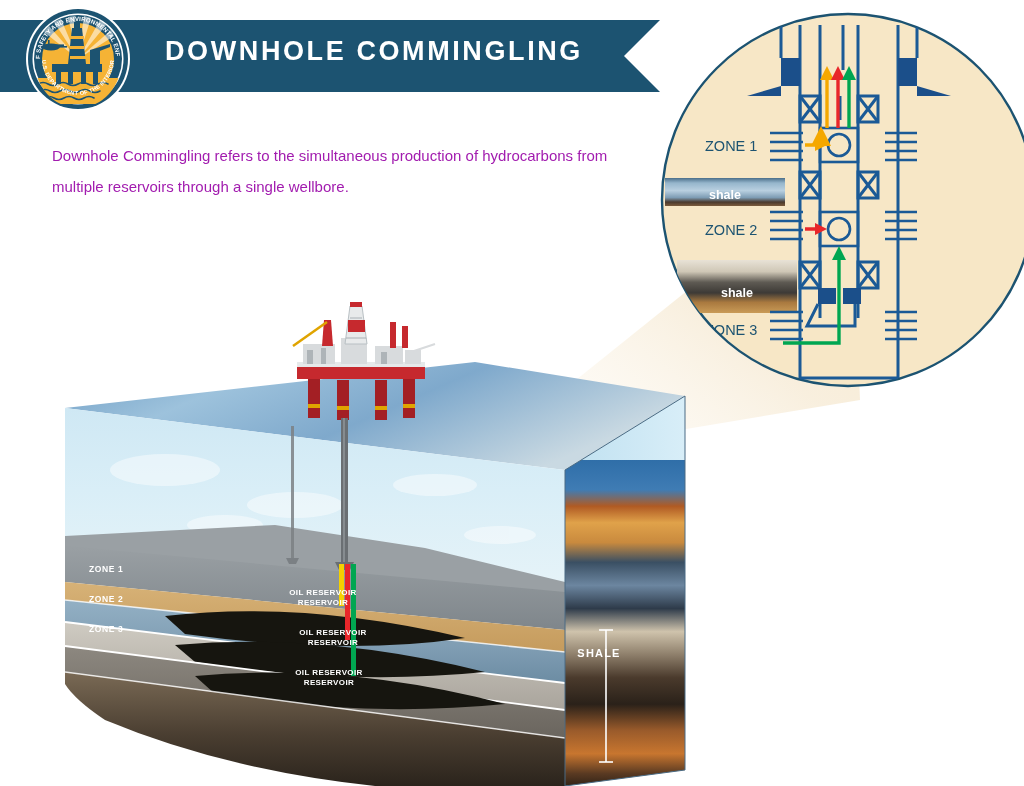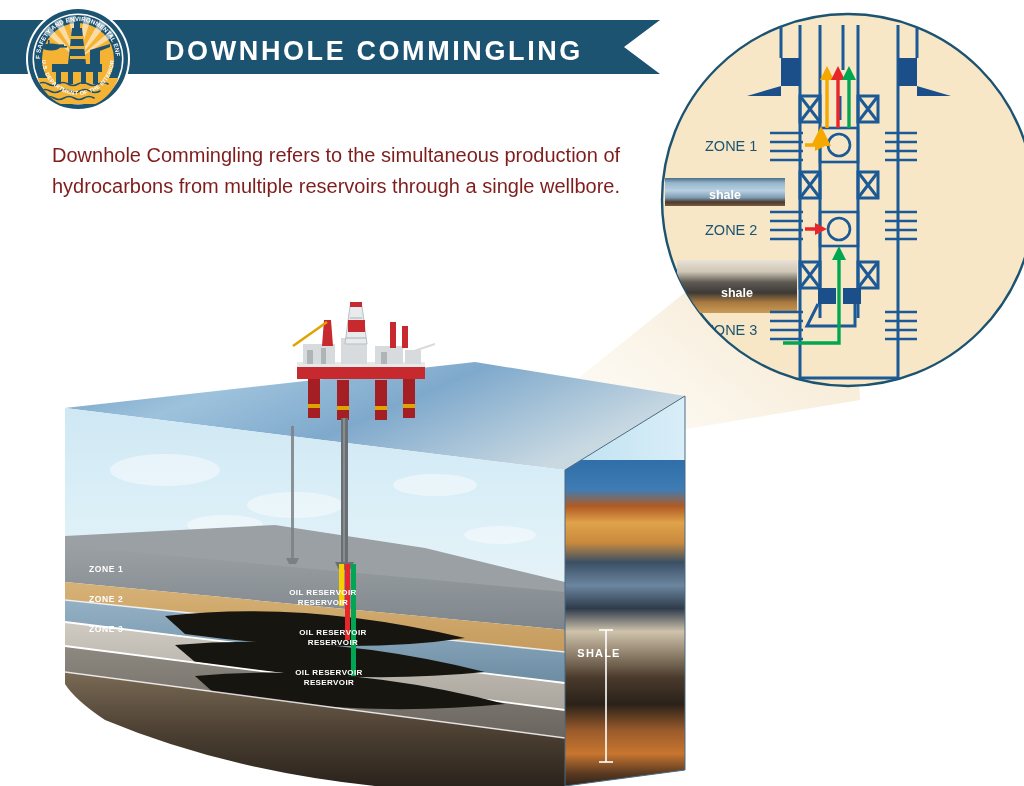--- a/index.html
+++ b/index.html
@@ -2,30 +2,30 @@
 <html><head>
 <meta charset="utf-8">
 <title>Downhole Commingling</title>
 <style>
   html,body{margin:0;padding:0;background:#ffffff;}
   body{width:1024px;height:786px;position:relative;overflow:hidden;
        font-family:"Liberation Sans","DejaVu Sans",sans-serif;color:#1c5371;}
   .abs{position:absolute;}
 
   
-  #header-banner{left:0;top:20px;width:660px;height:54px;}
+  #header-banner{left:0;top:20px;width:660px;height:72px;}
   #banner-shape{position:absolute;left:0;top:0;width:100%;height:100%;}
   #banner-title{position:absolute;left:165px;top:0;height:62px;display:flex;
       align-items:center;font-size:27px;font-weight:bold;color:#ffffff;
       letter-spacing:2.6px;white-space:nowrap;}
   #agency-seal{left:18px;top:6px;width:120px;height:106px;}
 
   
-  #description{left:52px;top:140px;width:575px;font-size:20px;line-height:31px;
-     color:#7f1d1d;}
+  #description{left:52px;top:140px;width:575px;font-size:15px;line-height:31px;
+     color:#a21caf;}
 
   
   #magnifier-cone{left:430px;top:150px;width:430px;height:320px;}
   #inset-circle-wrap{left:655px;top:0px;width:369px;height:400px;}
 
   .zone-label{font-size:14.5px;fill:#1c5371;font-family:"Liberation Sans",sans-serif;}
   .shale-label{font-size:12.5px;fill:#ffffff;font-weight:bold;
                font-family:"Liberation Sans",sans-serif;}
 
   

